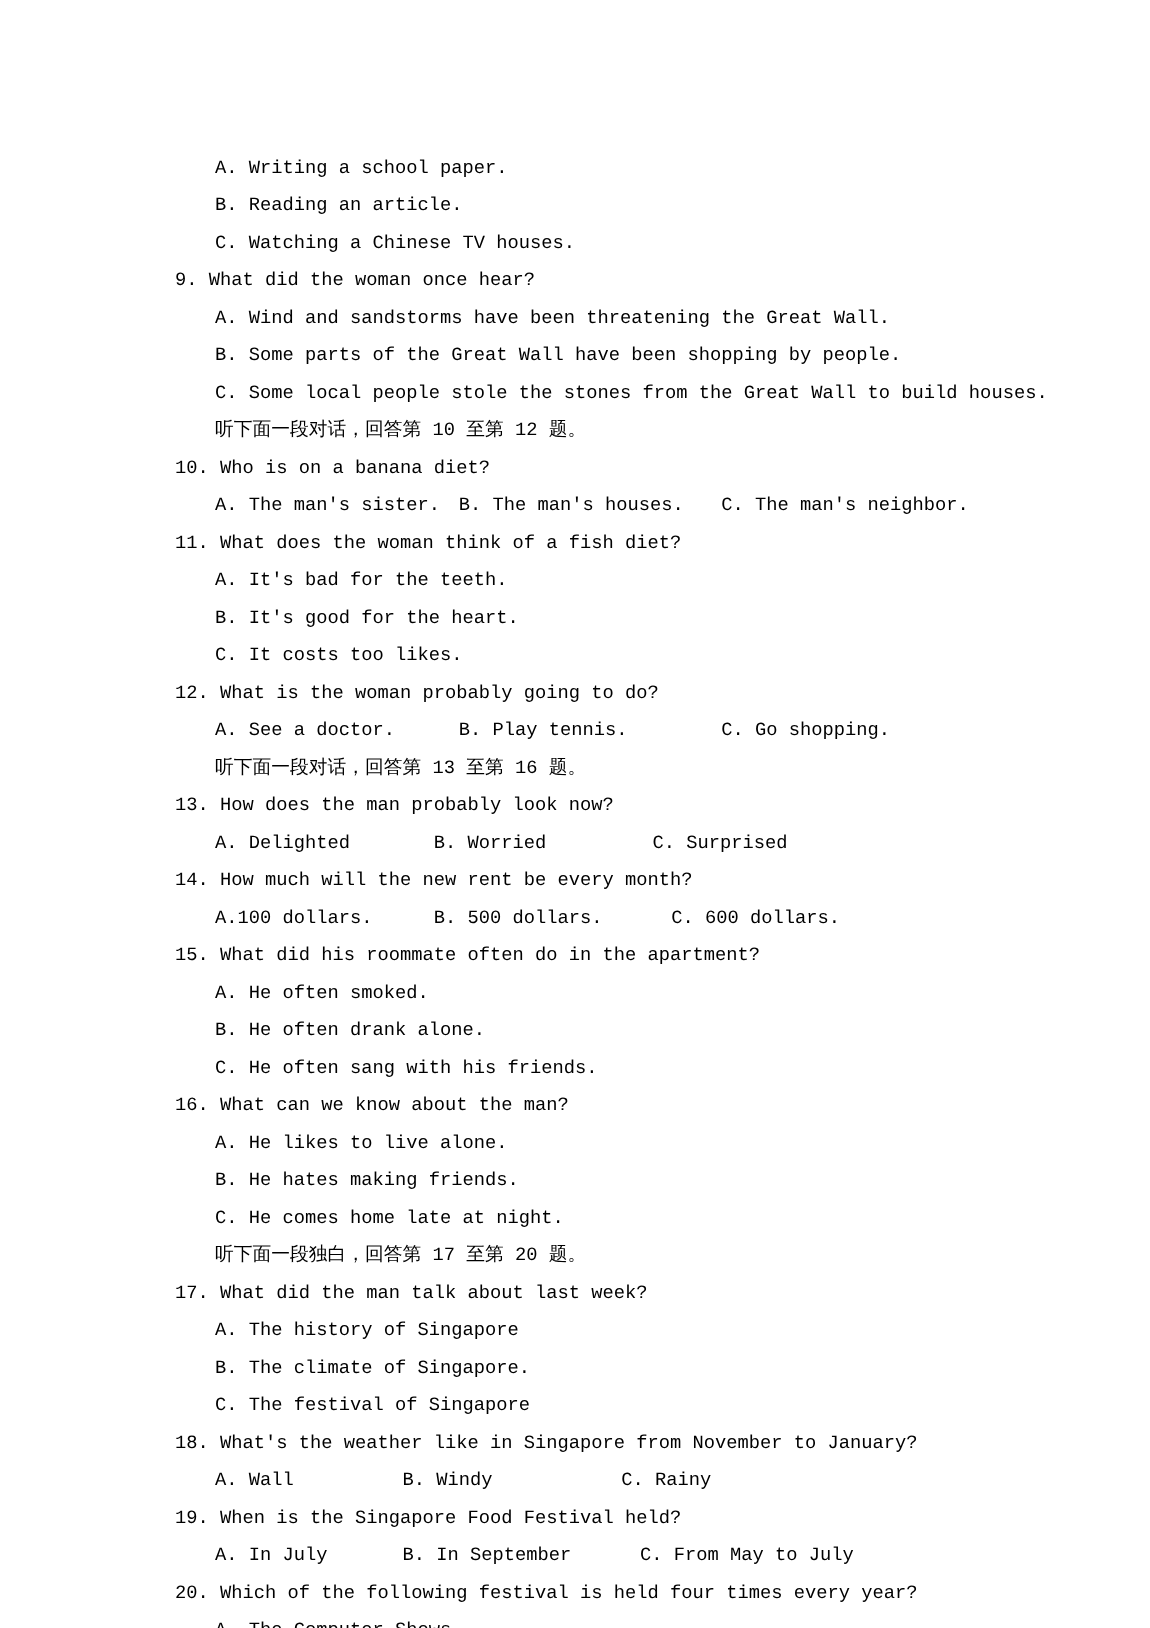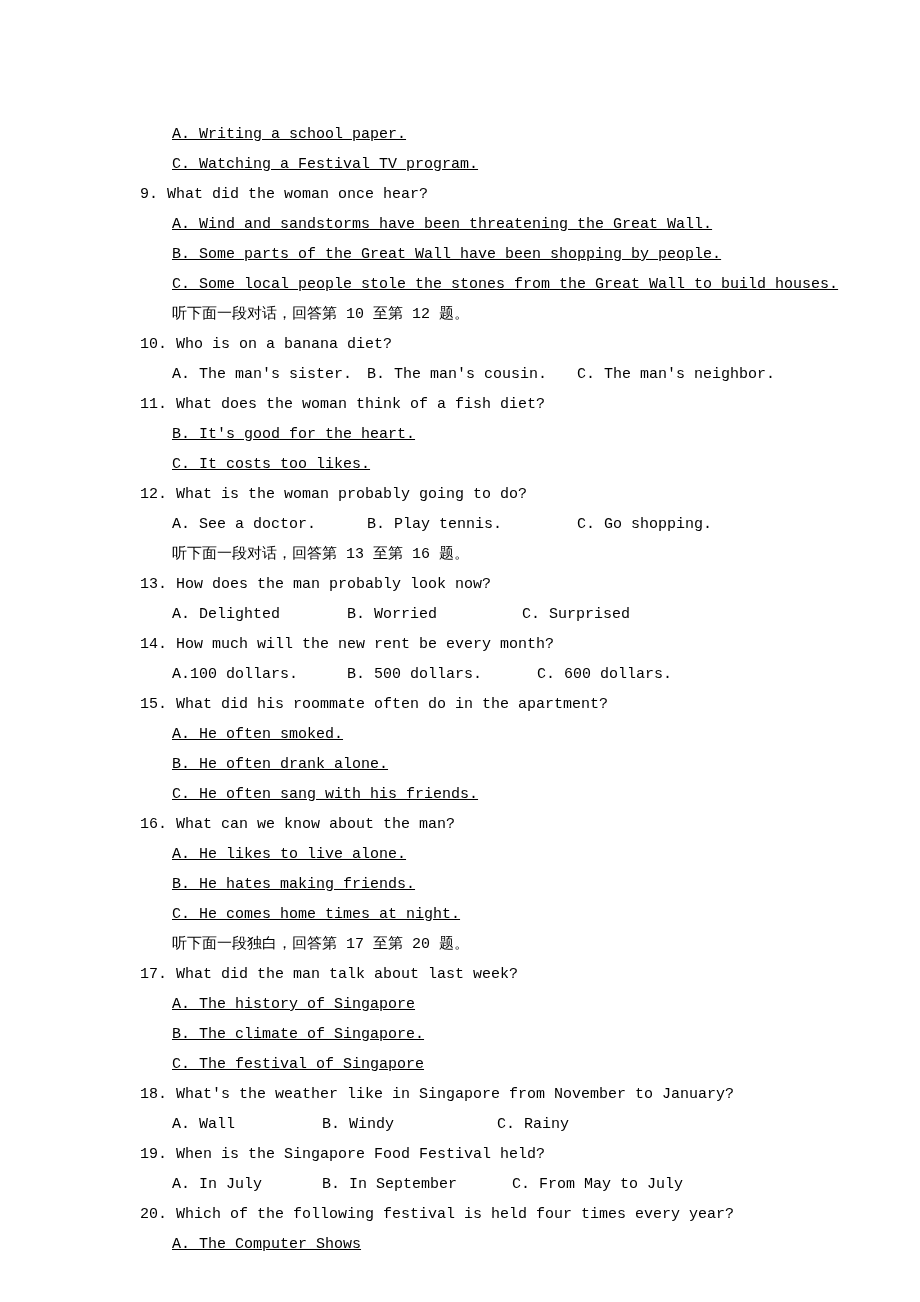--- a/index.html
+++ b/index.html
@@ -13,21 +13,20 @@
   }
   .page {
     width: 920px;
     min-height: 1302px;
     padding: 120px 140px 60px 140px;
     box-sizing: border-box;
   }
   .indent-option {
     padding-left: 32px;
     white-space: pre;
-    text-decoration: underline;
   }
   .question {
     padding-left: 0;
     white-space: pre;
   }
   .instr {
     padding-left: 32px;
   }
   .option-row {
     padding-left: 32px;
@@ -36,37 +35,39 @@
   .option-row span {
     display: inline-block;
   }
 </style>
 </head>
 <body>
 
 <div class="page">
 
   <div class="indent-option">A. Writing a school paper.</div>
-  <div class="indent-option">C. Watching a Festival TV program.</div>
+  <div class="indent-option">B. Reading an article.</div>
+  <div class="indent-option">C. Watching a Chinese TV houses.</div>
 
   <div class="question">9. What did the woman once hear?</div>
   <div class="indent-option">A. Wind and sandstorms have been threatening the Great Wall.</div>
   <div class="indent-option">B. Some parts of the Great Wall have been shopping by people.</div>
   <div class="indent-option">C. Some local people stole the stones from the Great Wall to build houses.</div>
 
   <div class="instr">听下面一段对话，回答第 10 至第 12 题。</div>
 
   <div class="question">10. Who is on a banana diet?</div>
   <div class="option-row">
     <span style="width:195px">A. The man's sister.</span>
-    <span style="width:210px">B. The man's cousin.</span>
+    <span style="width:210px">B. The man's houses.</span>
     <span>C. The man's neighbor.</span>
   </div>
 
   <div class="question">11. What does the woman think of a fish diet?</div>
+  <div class="indent-option">A. It's bad for the teeth.</div>
   <div class="indent-option">B. It's good for the heart.</div>
   <div class="indent-option">C. It costs too likes.</div>
 
   <div class="question">12. What is the woman probably going to do?</div>
   <div class="option-row">
     <span style="width:195px">A. See a doctor.</span>
     <span style="width:210px">B. Play tennis.</span>
     <span>C. Go shopping.</span>
   </div>
 
@@ -87,21 +88,21 @@
   </div>
 
   <div class="question">15. What did his roommate often do in the apartment?</div>
   <div class="indent-option">A. He often smoked.</div>
   <div class="indent-option">B. He often drank alone.</div>
   <div class="indent-option">C. He often sang with his friends.</div>
 
   <div class="question">16. What can we know about the man?</div>
   <div class="indent-option">A. He likes to live alone.</div>
   <div class="indent-option">B. He hates making friends.</div>
-  <div class="indent-option">C. He comes home times at night.</div>
+  <div class="indent-option">C. He comes home late at night.</div>
 
   <div class="instr">听下面一段独白，回答第 17 至第 20 题。</div>
 
   <div class="question">17. What did the man talk about last week?</div>
   <div class="indent-option">A. The history of Singapore</div>
   <div class="indent-option">B. The climate of Singapore.</div>
   <div class="indent-option">C. The festival of Singapore</div>
 
   <div class="question">18. What's the weather like in Singapore from November to January?</div>
   <div class="option-row">

